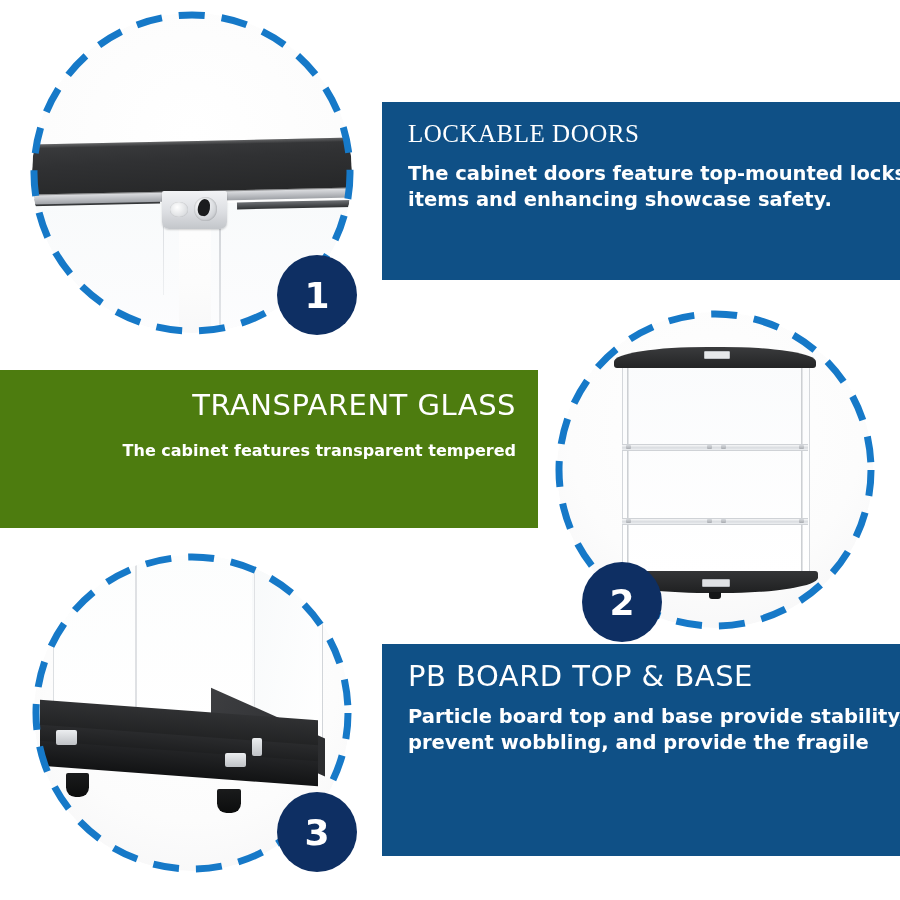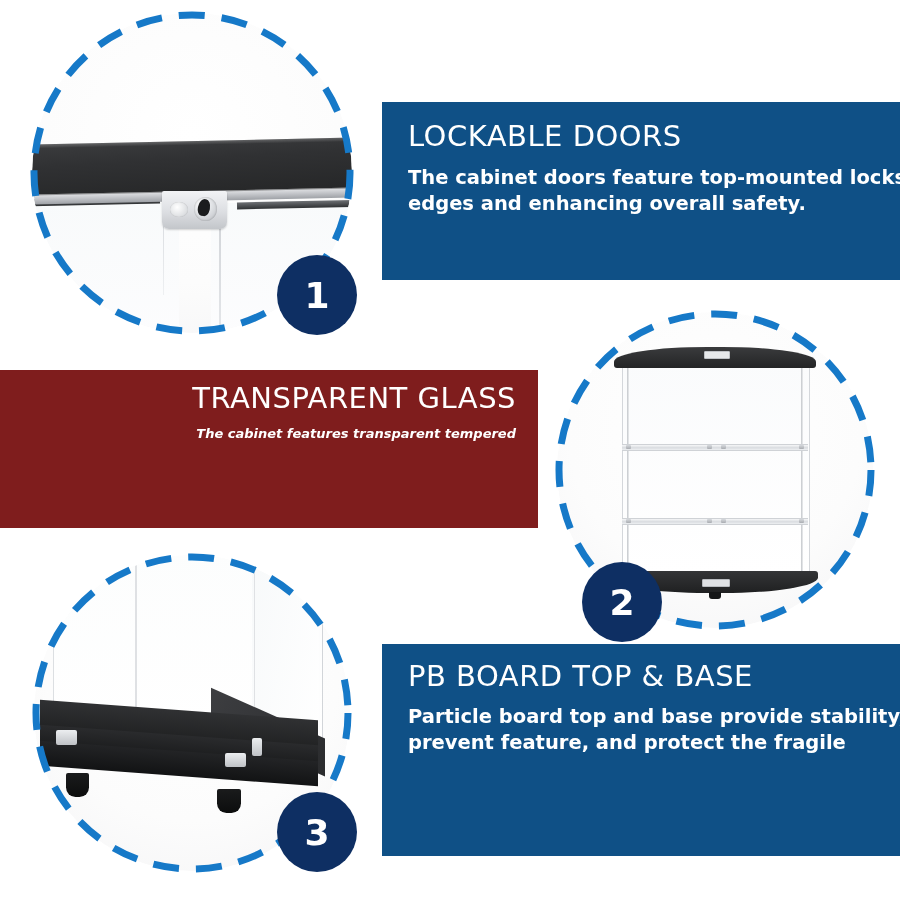--- a/index.html
+++ b/index.html
@@ -242,24 +242,24 @@
     <svg width="324" height="324" viewBox="0 0 324 324" aria-hidden="true">
       <circle cx="162" cy="162" r="158" fill="none" stroke="#1679c8" stroke-width="7" stroke-dasharray="26 17" stroke-linecap="butt"></circle>
     </svg>
   </div>
 
   <div class="badge" style="left:277px;top:255px;width:80px;height:80px;background:#0e2f63;font-size:36px;">
     <span>1</span>
   </div>
 
   <div class="panel" style="left:382px;top:102px;width:518px;height:178px;background:#0f5086;padding:19px 0 0 26px;">
-    <p class="ptitle" style="font-size:29px;">LOCKABLE DOORS</p>
+    <p class="ptitle" style="font-size:25px;font-family:Liberation Serif, serif;">LOCKABLE DOORS</p>
     <div class="pbody" style="font-size:19.5px;margin-top:14px;">
       <span>The cabinet doors feature top-mounted locks,</span>
-      <span>edges and enhancing overall safety.</span>
+      <span>items and enhancing showcase safety.</span>
     </div>
   </div>
 
   <div class="photo-circle" style="left:557px;top:312px;width:316px;height:316px;">
     <div class="scene">
       <div class="s2-body">
         <div class="s2-glass"></div>
         <div class="s2-postL"></div>
         <div class="s2-postR"></div>
 
@@ -286,23 +286,23 @@
   <div class="dash-ring" style="left:555px;top:310px;width:320px;height:320px;">
     <svg width="320" height="320" viewBox="0 0 320 320" aria-hidden="true">
       <circle cx="160" cy="160" r="156" fill="none" stroke="#1679c8" stroke-width="7" stroke-dasharray="26 17" stroke-linecap="butt"></circle>
     </svg>
   </div>
 
   <div class="badge" style="left:582px;top:562px;width:80px;height:80px;background:#0e2f63;font-size:36px;">
     <span>2</span>
   </div>
 
-  <div class="panel" style="left:0;top:370px;width:538px;height:158px;background:#7f1d1d;padding:13px 22px 0 0;text-align:right;">
+  <div class="panel" style="left:0;top:370px;width:538px;height:158px;background:#4d7c0f;padding:20px 22px 0 0;text-align:right;">
     <p class="ptitle" style="font-size:29px;">TRANSPARENT GLASS</p>
-    <div class="pbody" style="font-size:13px;margin-top:13px;font-style:italic;">
+    <div class="pbody" style="font-size:16px;margin-top:21px;">
       <span>The cabinet features transparent tempered</span>
     </div>
   </div>
 
   <div class="photo-circle" style="left:34px;top:555px;width:316px;height:316px;">
     <div class="scene">
       <div class="s3-glassback"></div>
       <div class="s3-sidepane"></div>
       <div class="s3-seamA"></div>
       <div class="s3-seamB"></div>
@@ -324,17 +324,17 @@
   </div>
 
   <div class="badge" style="left:277px;top:792px;width:80px;height:80px;background:#0e2f63;font-size:36px;">
     <span>3</span>
   </div>
 
   <div class="panel" style="left:382px;top:644px;width:518px;height:212px;background:#0f5086;padding:17px 0 0 26px;">
     <p class="ptitle" style="font-size:29px;">PB BOARD TOP &amp; BASE</p>
     <div class="pbody" style="font-size:19.5px;margin-top:13px;">
       <span>Particle board top and base provide stability,</span>
-      <span>prevent feature, and protect the fragile</span>
+      <span>prevent wobbling, and provide the fragile</span>
     </div>
   </div>
 
 </div>
 
 </body></html>

